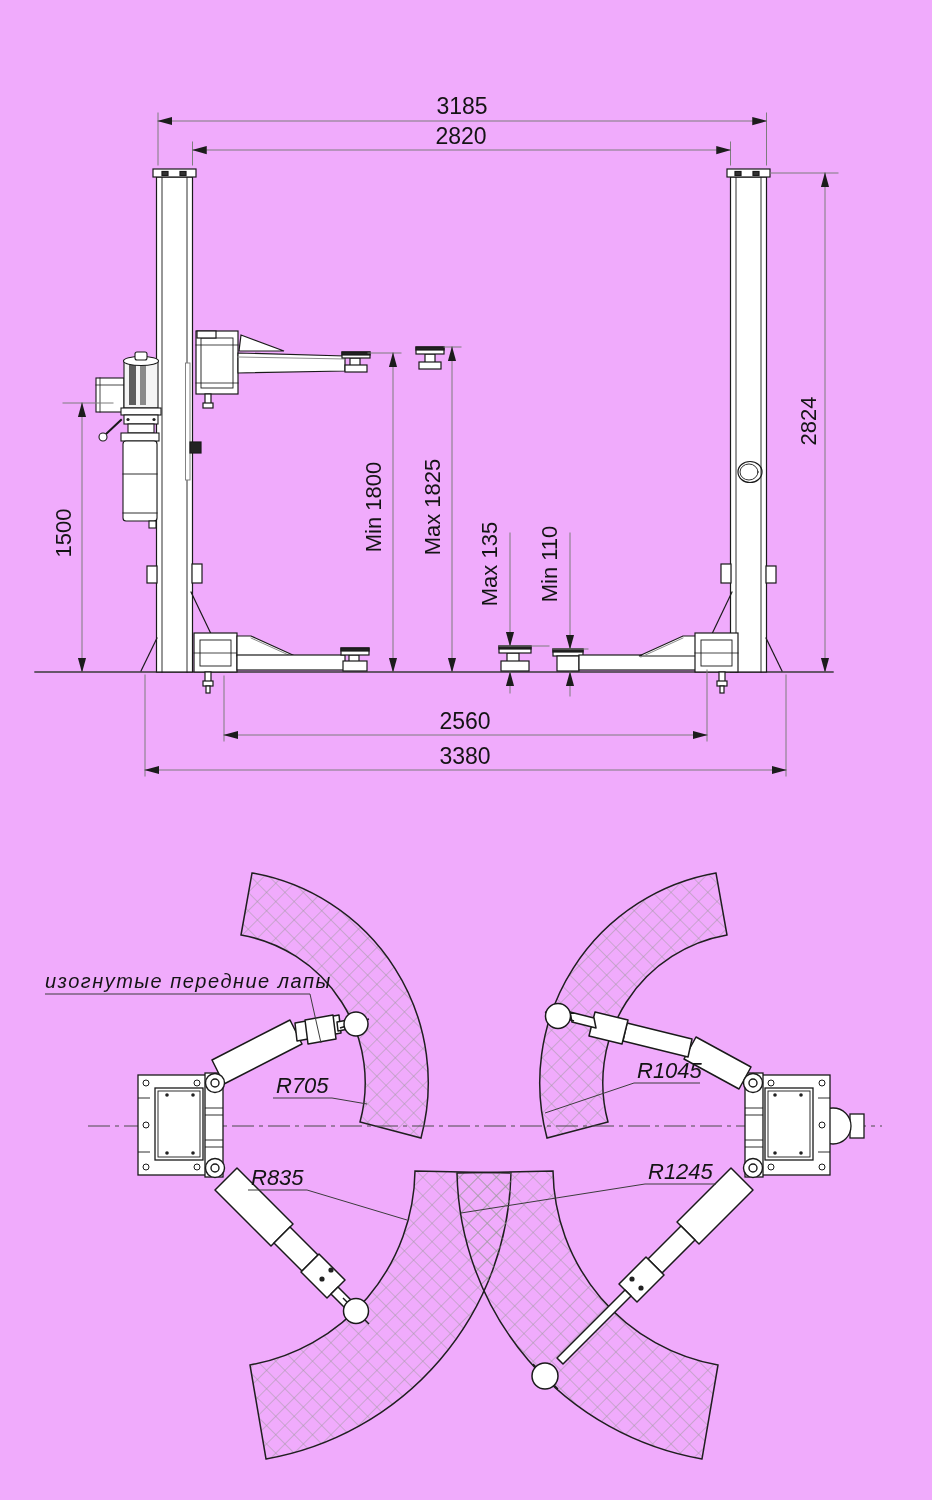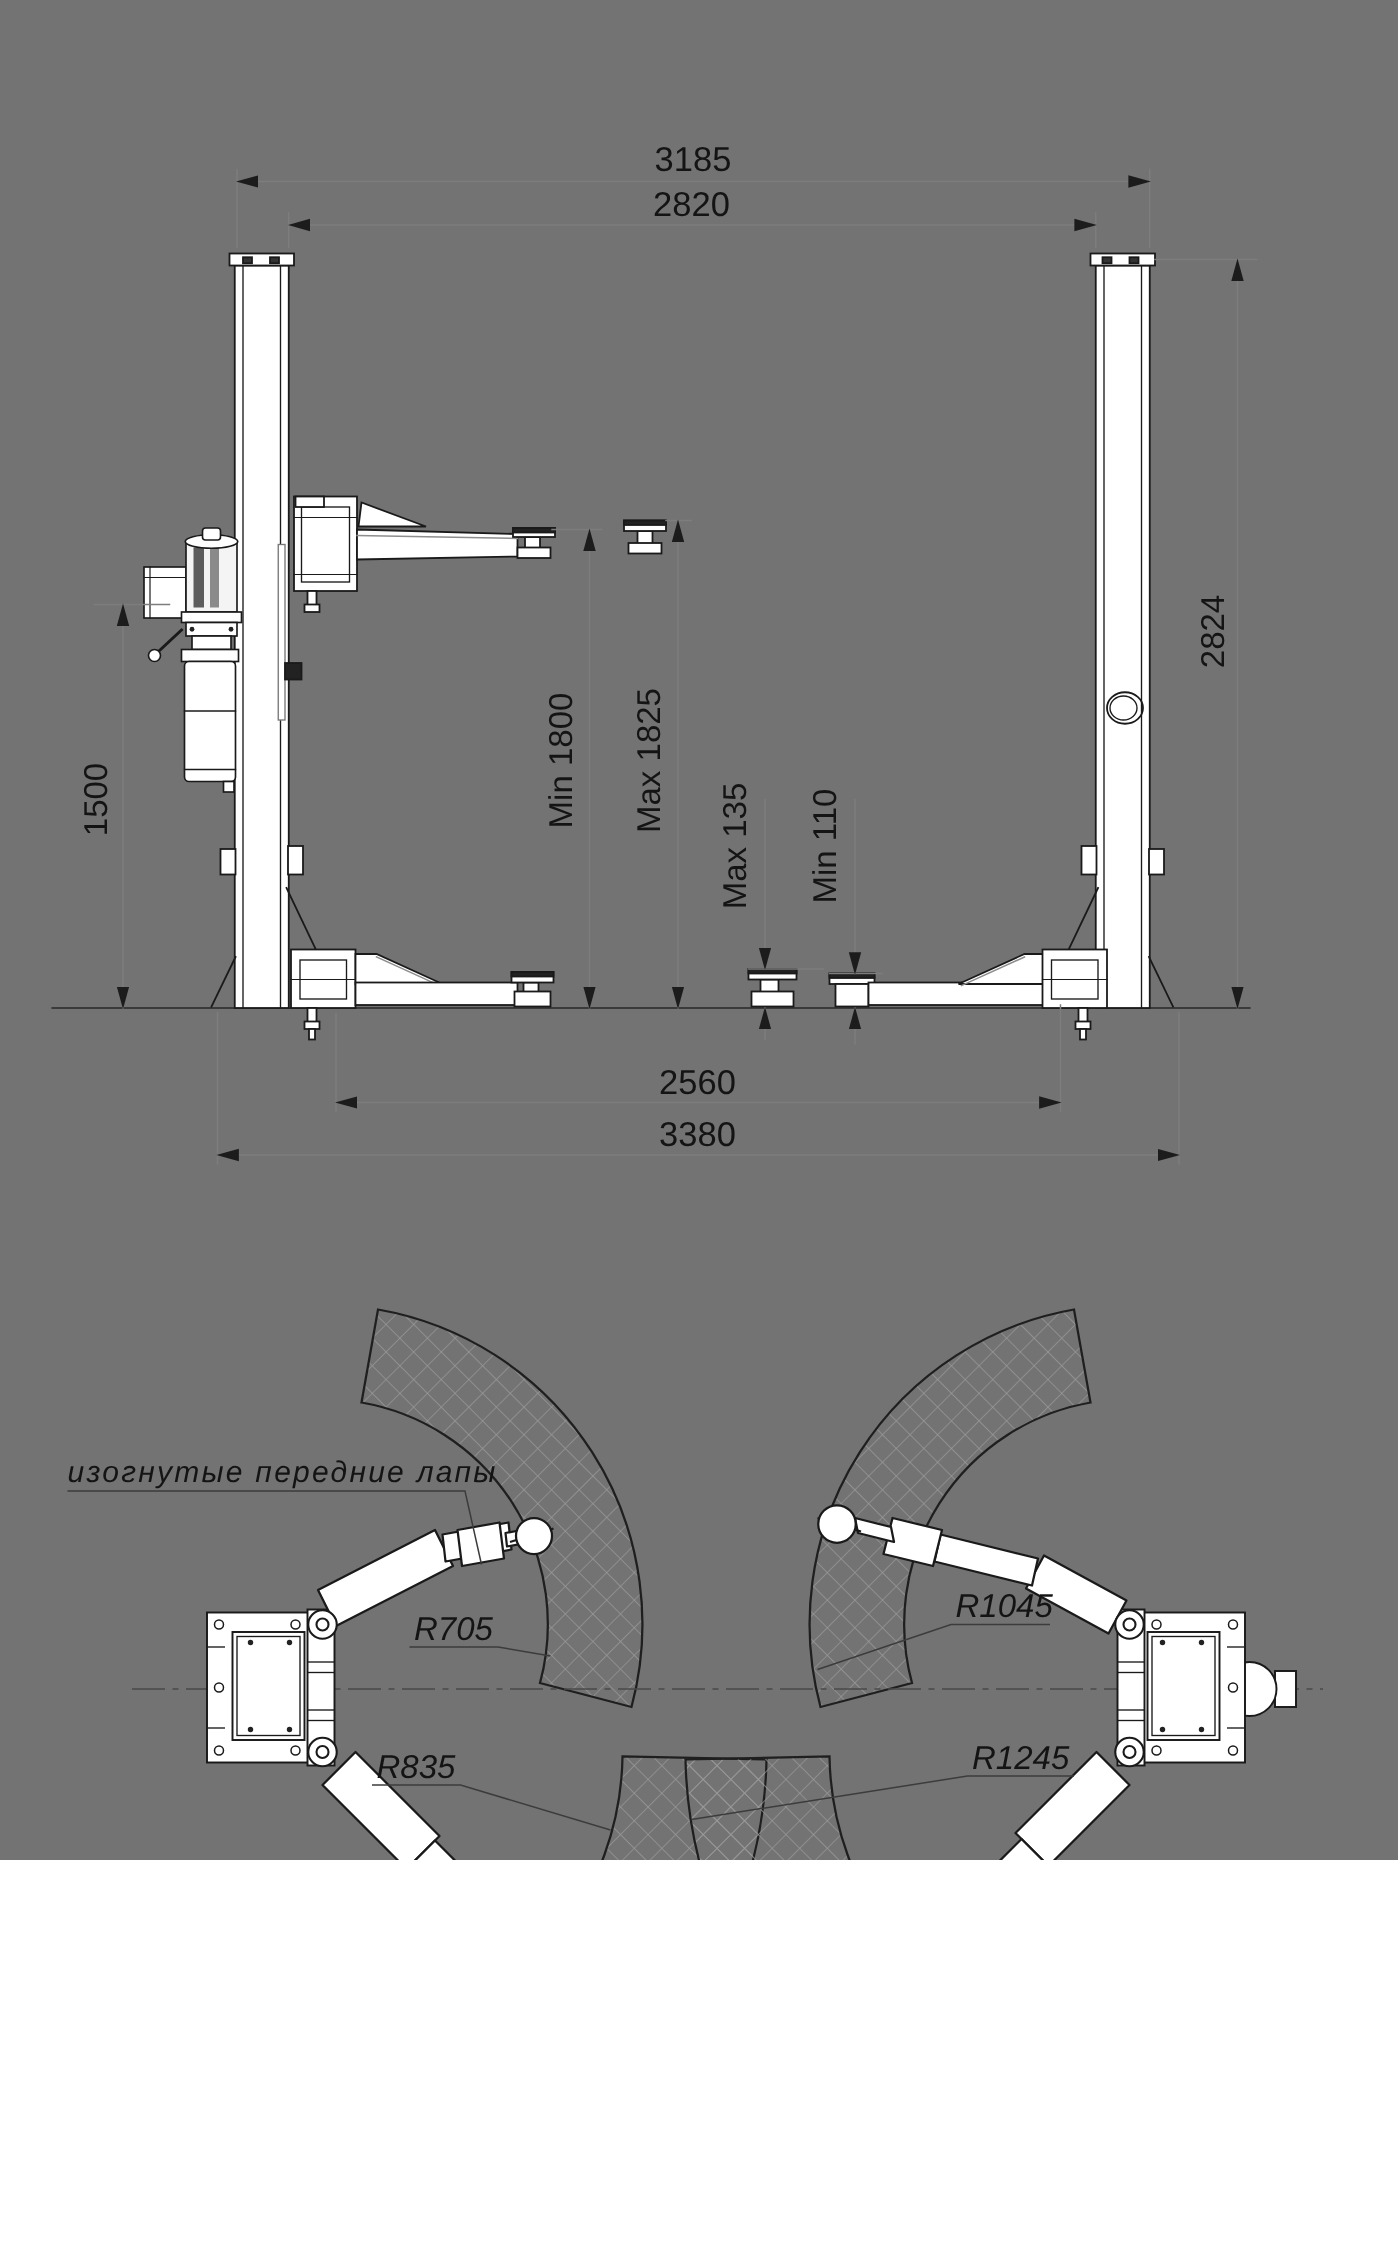--- a/index.html
+++ b/index.html
@@ -1,16 +1,16 @@
 <!DOCTYPE html>
 <html><head>
 <meta charset="utf-8">
 <style>
   html,body{margin:0;padding:0;background:#ffffff;}
-  .page{position:relative;width:932px;height:1240px;background:#737373;overflow:hidden;
+  .page{position:relative;width:932px;height:1500px;background:#f0abfc;overflow:hidden;
         font-family:"Liberation Sans",sans-serif;}
   svg{display:block;}
   text{fill:#141414;}
   .dim-num{font-size:23px;font-family:"Liberation Sans",sans-serif;}
   .dim-num-v{font-size:22px;font-family:"Liberation Sans",sans-serif;}
   .r-label{font-size:22px;font-style:italic;font-family:"Liberation Sans",sans-serif;}
   .ru-label{font-size:20px;font-style:italic;letter-spacing:1.5px;font-family:"Liberation Sans",sans-serif;}
 </style>
 </head>
 <body>

